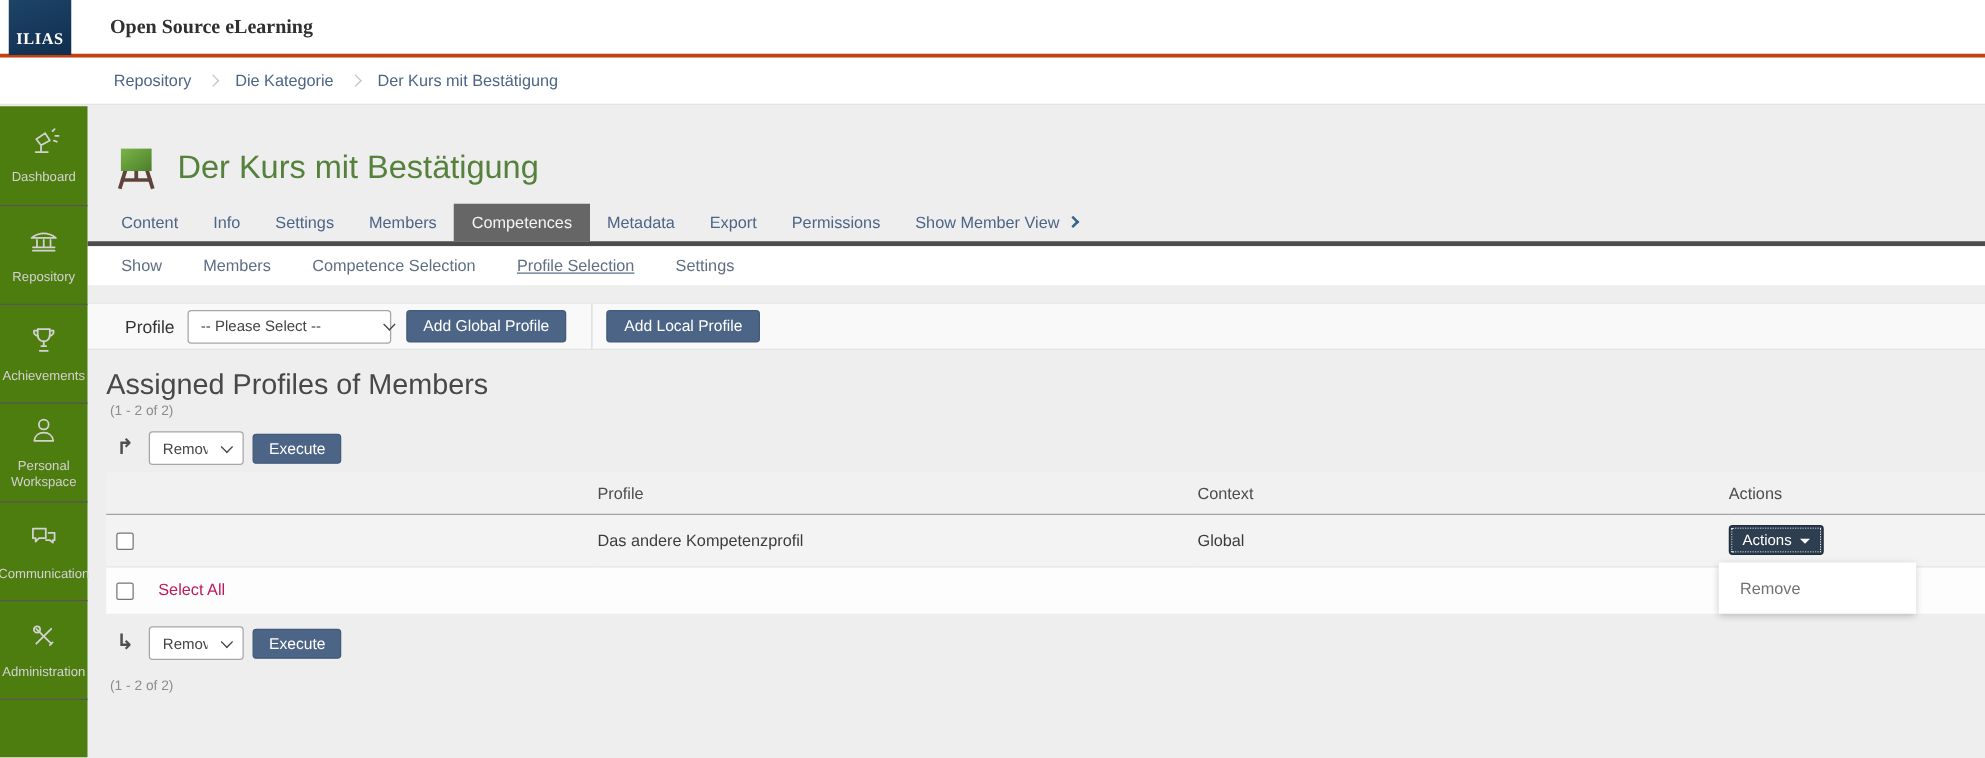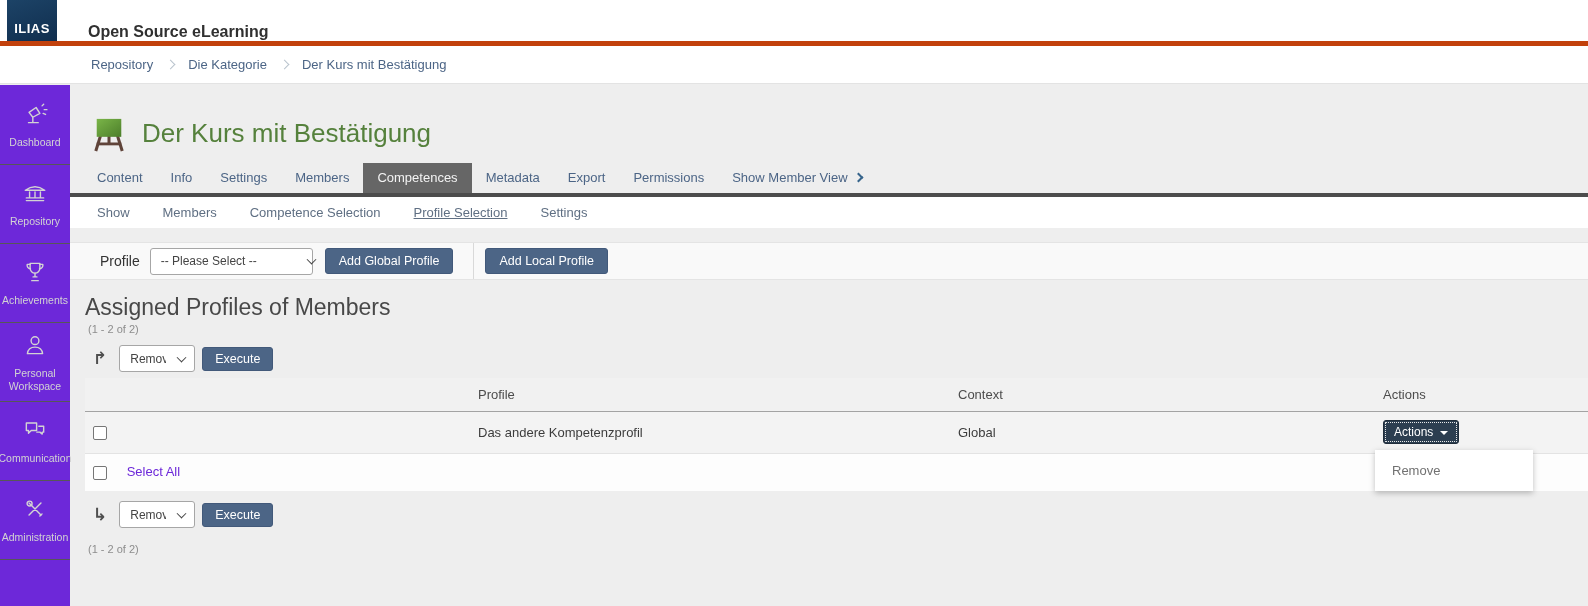--- a/index.html
+++ b/index.html
@@ -5,22 +5,22 @@
   * { box-sizing: border-box; }
   html,body { margin:0; padding:0; }
   body {
     width:1588px; height:606px; overflow:hidden;
     font-family:"Liberation Sans","DejaVu Sans",sans-serif;
     background:#eeeeee; color:#333; position:relative;
   }
 
   
   .app-header {
-    height:46px; background:#ffffff; border-bottom:5px solid #c2410c;
-    display:flex; align-items:flex-end; position:relative; z-index:5;
+    height:46px; background:#ffffff; border-bottom:3px solid #c2410c;
+    display:flex; align-items:center; position:relative; z-index:5;font-family:Liberation Serif, serif;
   }
   .logo {
     width:50px; height:44px; margin-left:7px;
     background:linear-gradient(160deg,#1d4468,#102e4e);
     color:#fff; font-weight:bold; font-size:13px; letter-spacing:.5px;
     display:flex; align-items:flex-end; justify-content:center; padding-bottom:5px;
   }
   .app-title { margin-left:31px; font-size:16px; font-weight:600; color:#303030; }
 
   
@@ -31,21 +31,21 @@
   .crumb { color:#4c6586; cursor:pointer; }
   .crumb-sep {
     display:inline-block; width:7px; height:7px; margin:0 14px;
     border-top:1.5px solid #b9c3cd; border-right:1.5px solid #b9c3cd;
     transform:rotate(45deg);
   }
 
   
   .sidebar {
     position:absolute; left:0; top:85px; bottom:0; width:70px;
-    background:#6d28d9; display:flex; flex-direction:column; z-index:4;
+    background:#4d7c0f; display:flex; flex-direction:column; z-index:4;
   }
   .side-item {
     height:79px; display:flex; flex-direction:column; align-items:center;
     justify-content:center; border-top:1px solid #575757; cursor:pointer;
     text-align:center;
   }
   .side-item:first-child { border-top:none; }
   .side-item svg { stroke:#d3d3d3; fill:none; stroke-width:1.3; stroke-linecap:round; stroke-linejoin:round; }
   .side-label { font-size:10.5px; color:#d3d3d3; margin-top:5px; line-height:1.2; padding:0 2px; }
   .side-filler { flex:1; border-top:1px solid #575757; }
@@ -136,21 +136,21 @@
   }
   tbody td { height:42px; font-size:13px; color:#3c3c3c; padding:0; border-top:1px solid #e3e3e3; }
   tr.row-odd td { background:#fdfdfd; }
   tr.row-even td { background:#f3f3f3; }
   tr.row-selectall td { background:#fdfdfd; height:38px; }
   td.cb-cell { padding-left:8px; }
   input[type=checkbox] {
     appearance:none; -webkit-appearance:none; width:14px; height:14px; margin:0;
     border:1px solid #767676; border-radius:2px; background:#fff; vertical-align:middle; cursor:pointer;
   }
-  .selectall-label { font-size:13px; color:#6d28d9; margin-left:16px; }
+  .selectall-label { font-size:13px; color:#be185d; margin-left:16px; }
   td.actions-cell { position:relative; }
 
   
   .dropdown-menu {
     position:absolute; left:-8px; top:38px; width:158px; background:#fff;
     box-shadow:0 2px 6px rgba(0,0,0,.25); z-index:20; padding:4px 0;
   }
   .dropdown-item { font-size:13px; color:#717171; padding:9px 17px; cursor:pointer; }
 
   

